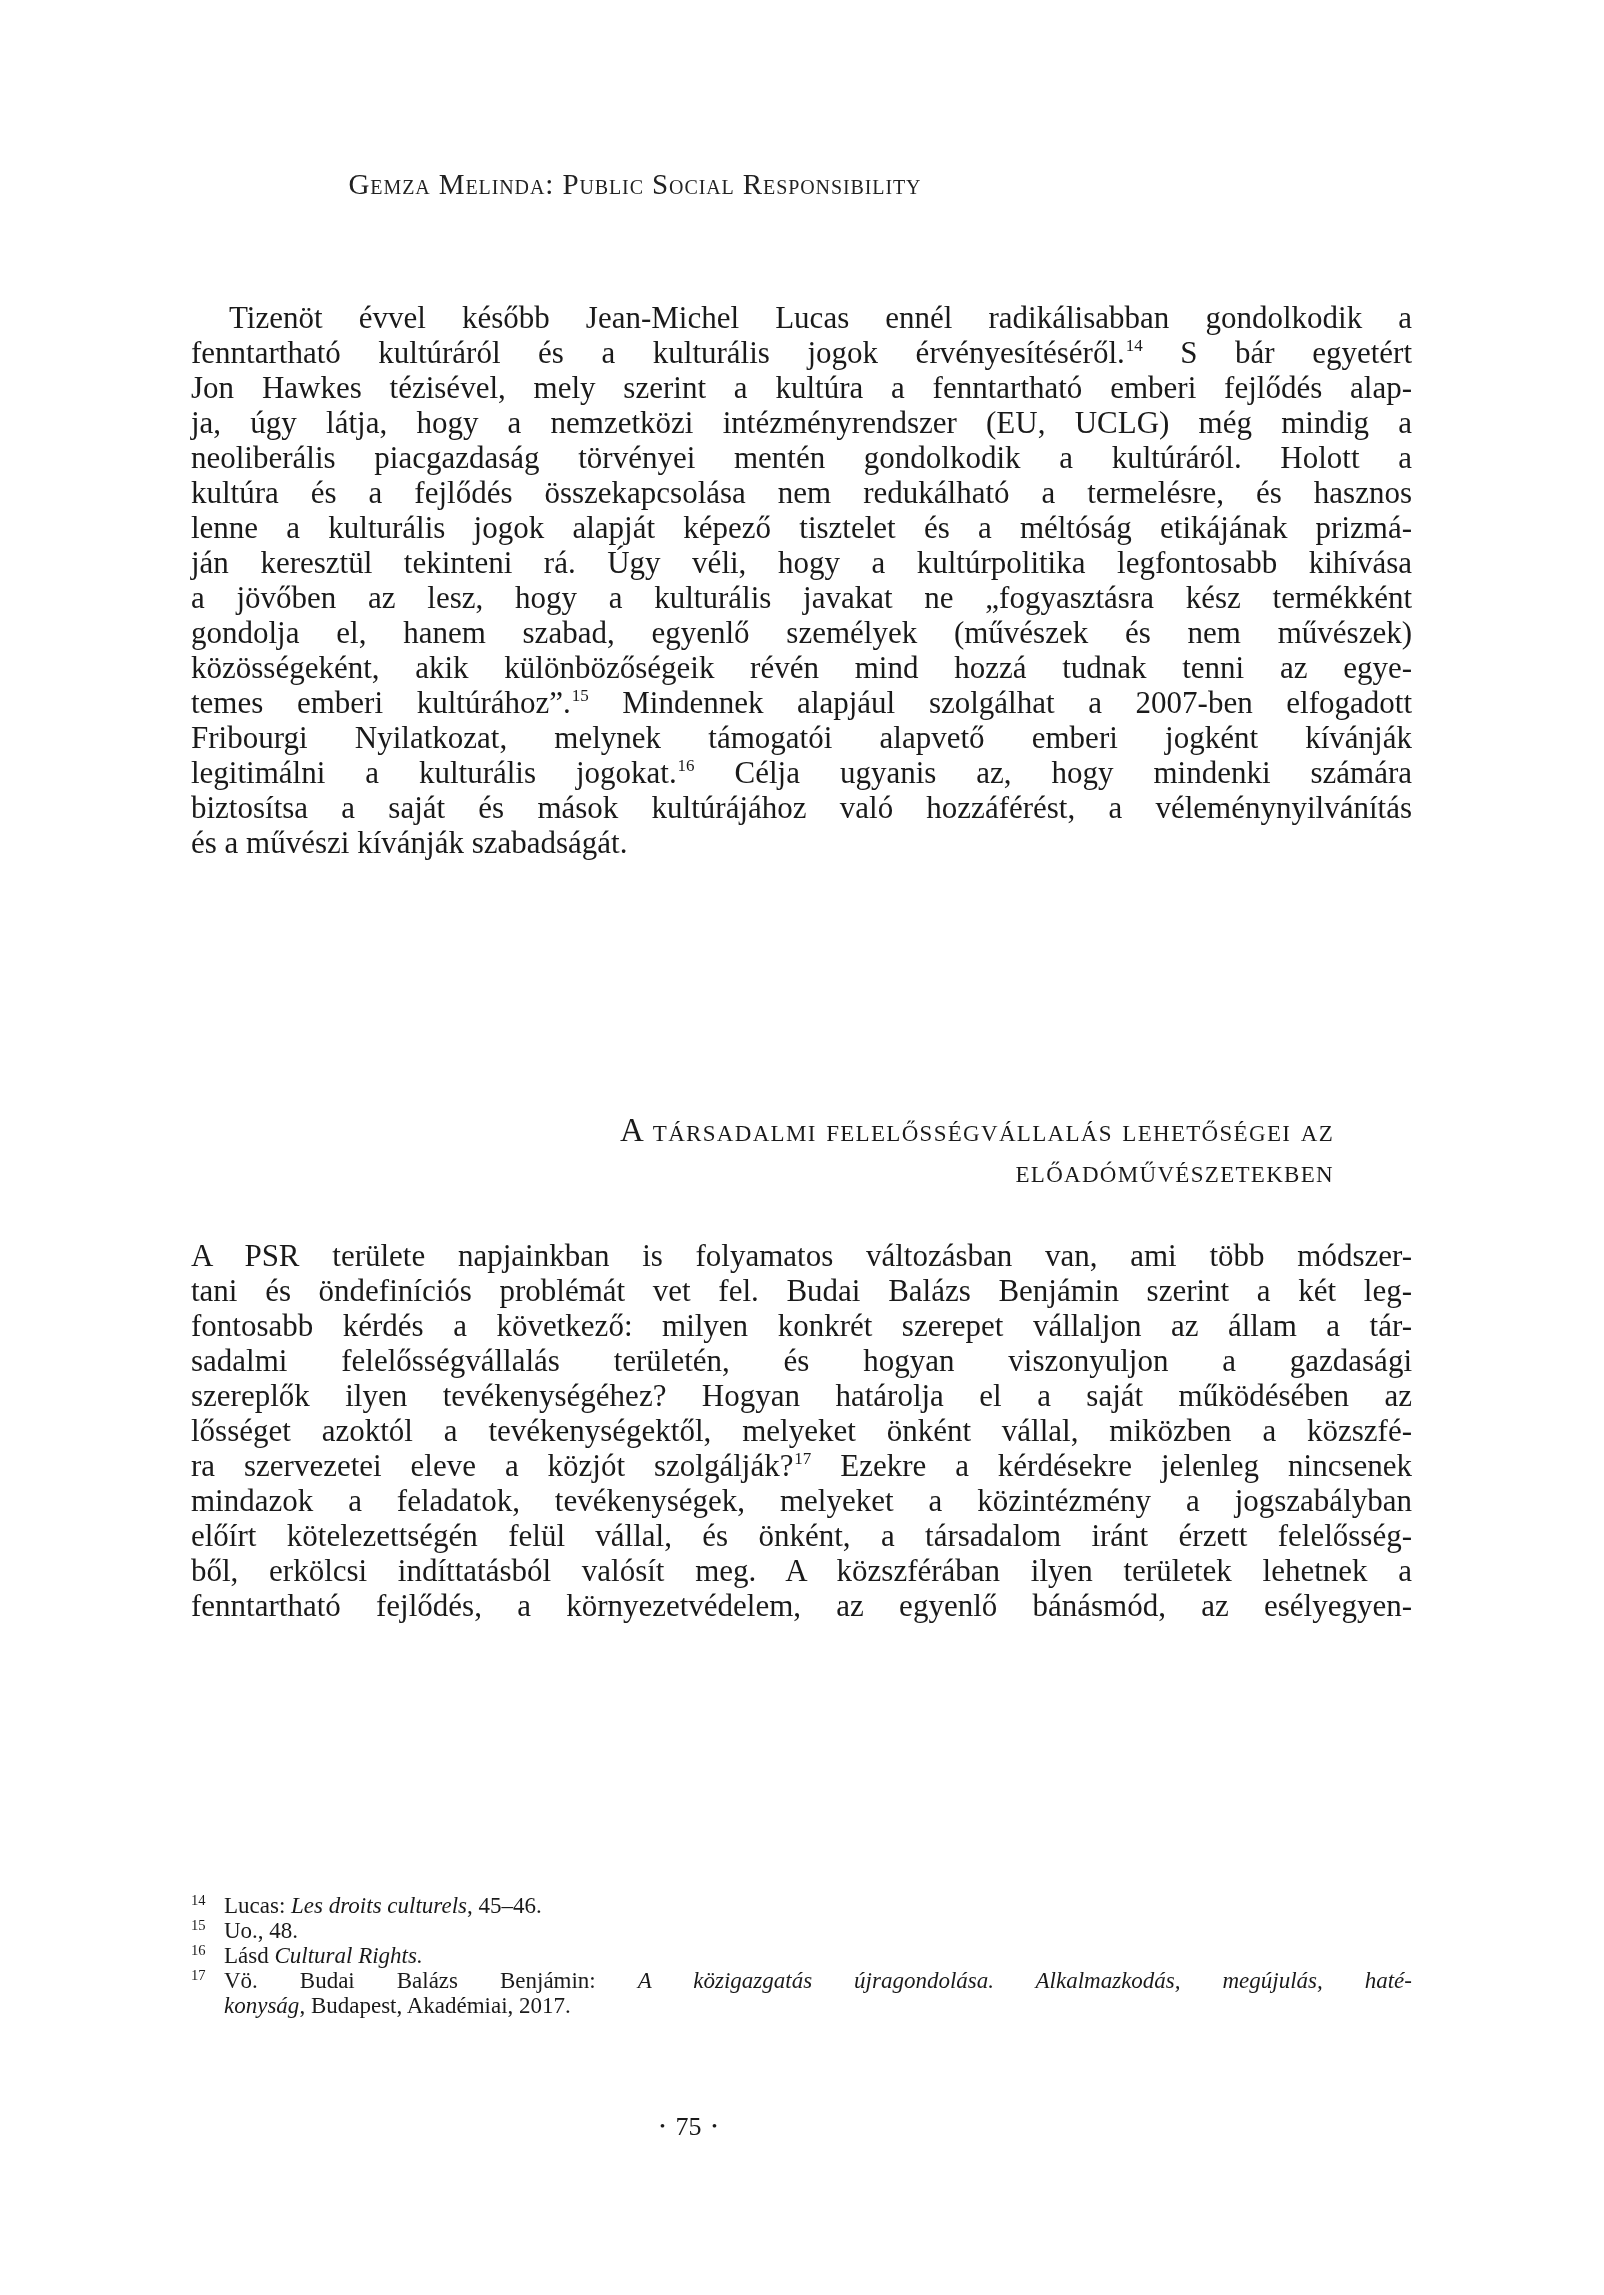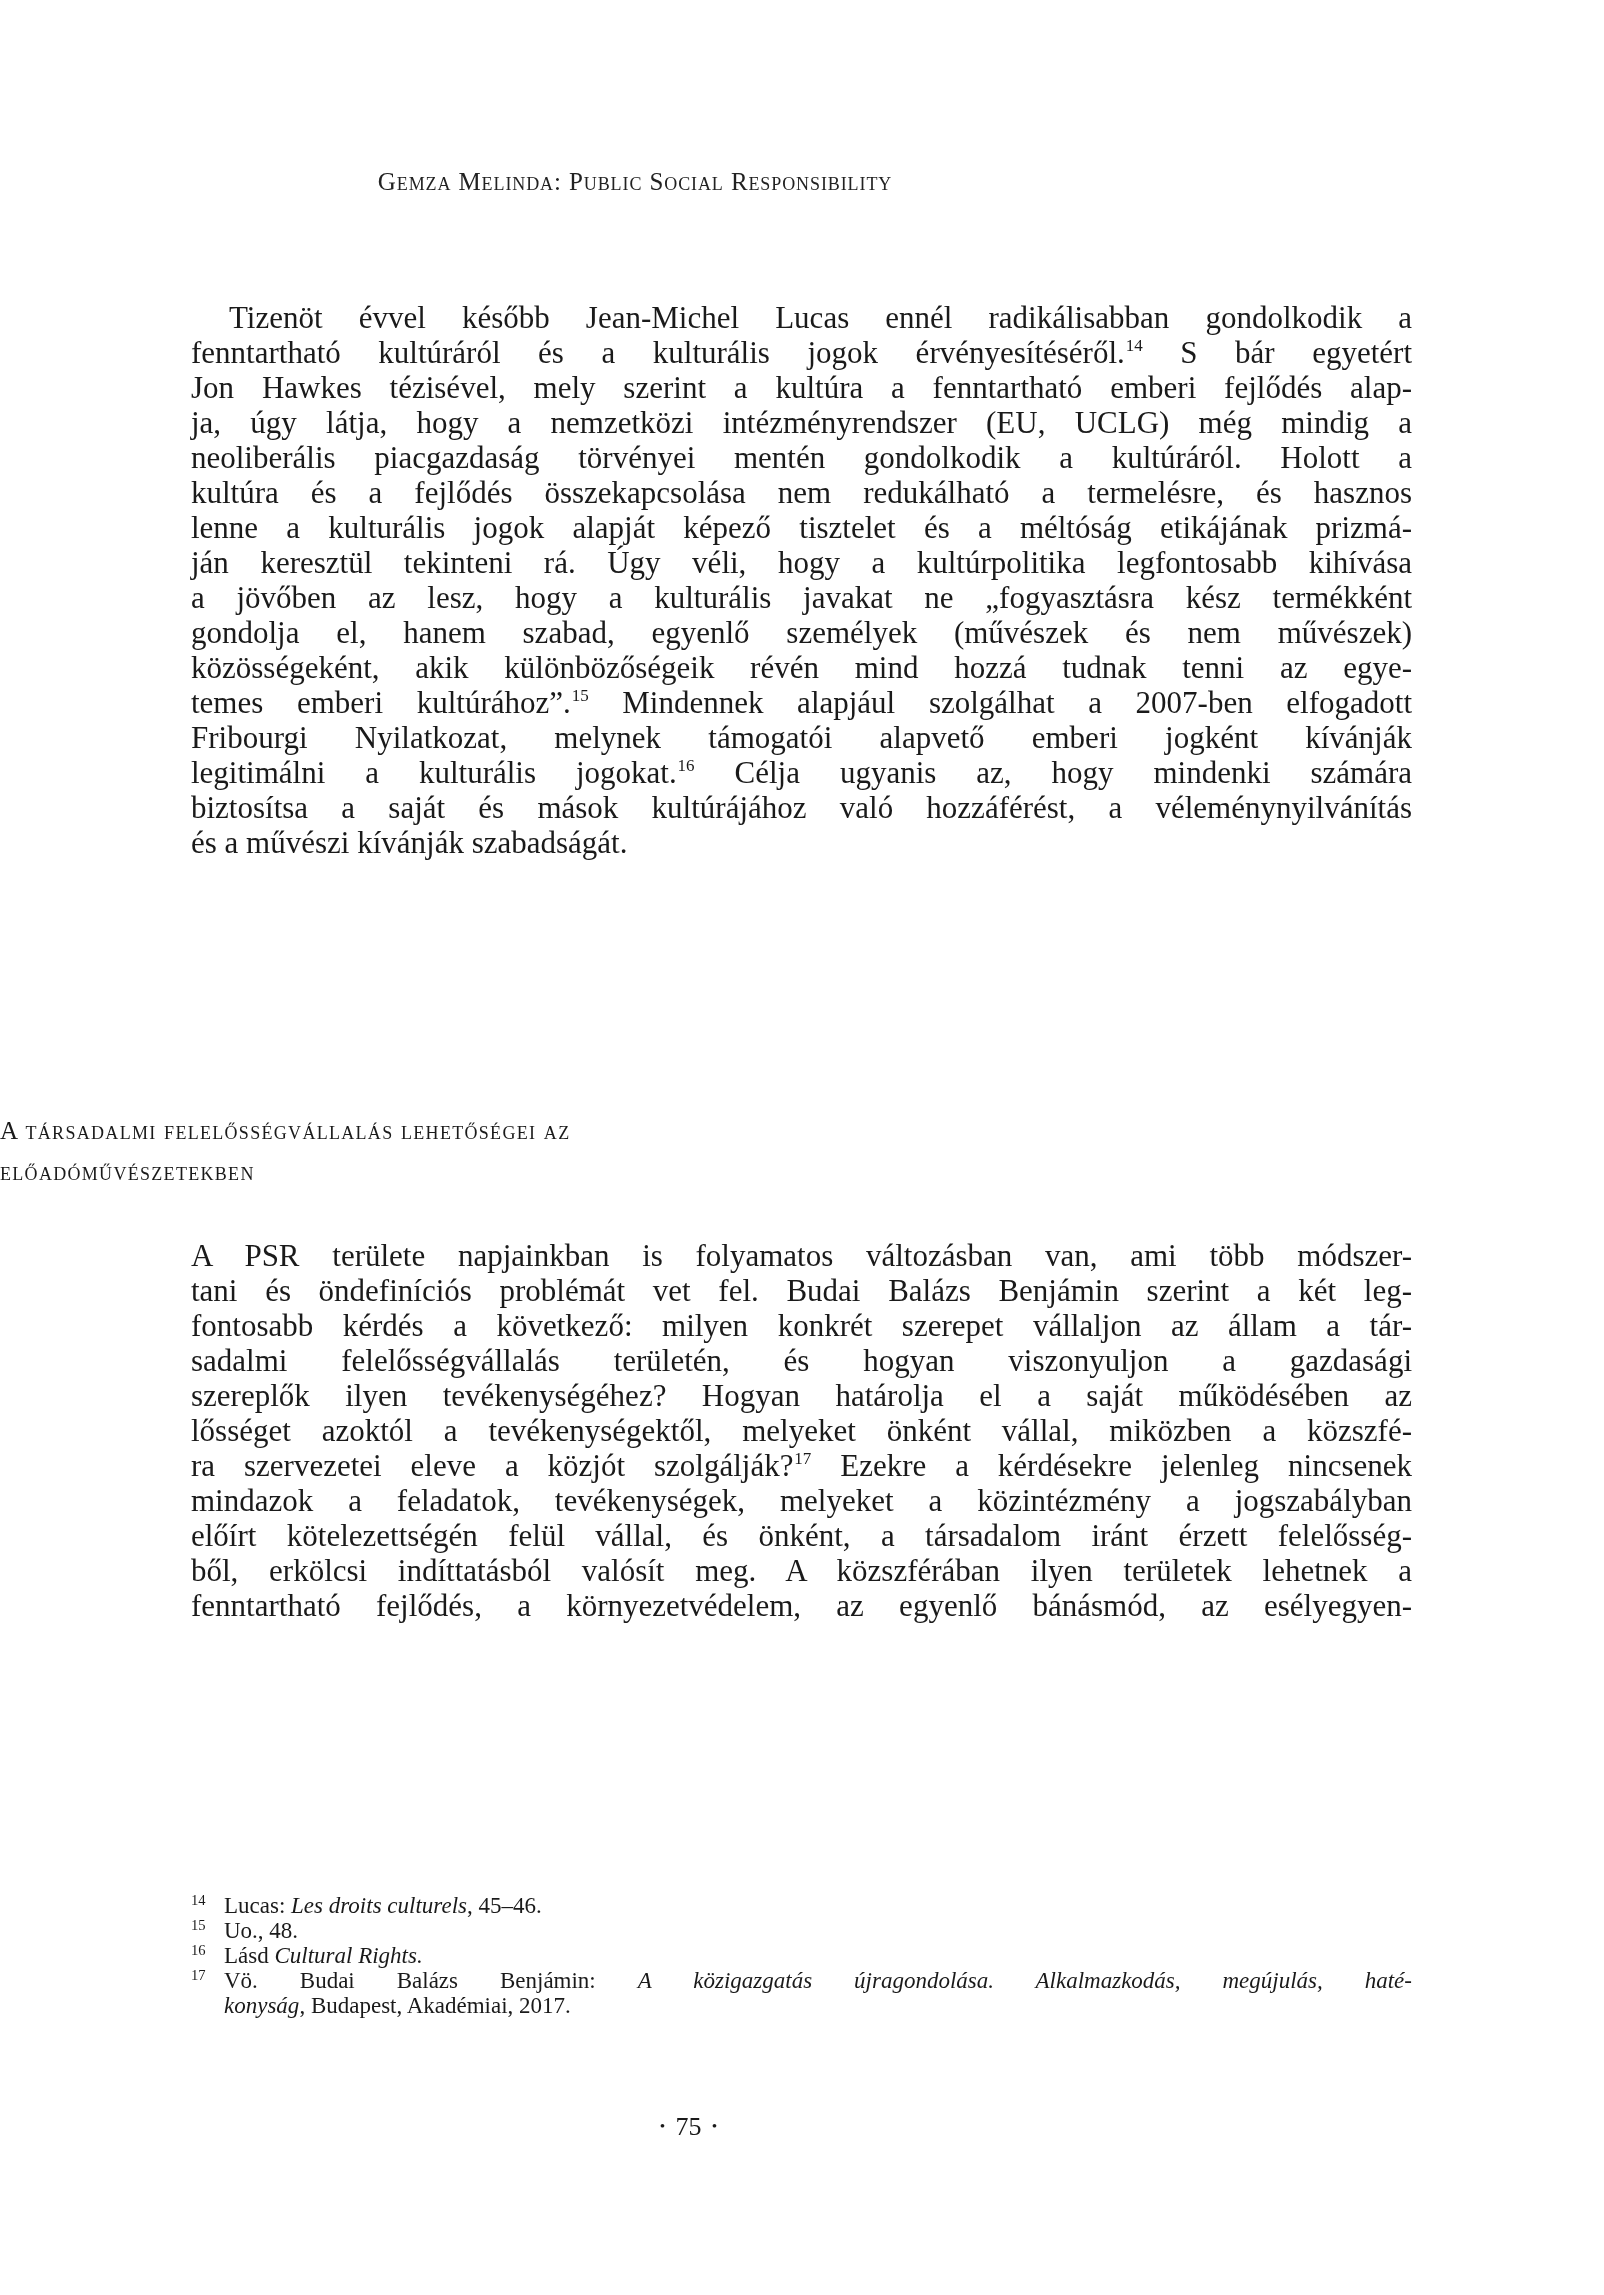--- a/index.html
+++ b/index.html
@@ -2,36 +2,36 @@
 <html style="font-size:13.8px"><head>
 <meta charset="utf-8">
 <style>
   html, body { margin: 0; padding: 0; background: #ffffff; }
   body {
     width: 1605px; height: 2295px; position: relative; overflow: hidden;
     font-family: "DejaVu Serif", "Liberation Serif", serif; color: #1a1a1a;
   }
   .running-head {
     position: absolute; top: 168px; left: 0; width: 1270px; text-align: center;
-    font-family: "Liberation Serif", serif; font-size: 25px; letter-spacing: 0.9px;
+    font-family: "Liberation Serif", serif; font-size: 29px; letter-spacing: 0.9px;
     font-variant: small-caps; color: #222;
   }
   .block { position: absolute; left: 191px; width: 1221px; }
   .line {
     display: block; height: 35px; line-height: 35px; white-space: nowrap;
     font-family: "Liberation Serif", serif; font-size: 31px;
     text-align: justify; text-align-last: justify; overflow: visible;
   }
   .line.last { text-align-last: left; }
   .line.indent { padding-left: 38px; }
   sup.fn { font-size: 17px; vertical-align: 0; position: relative; top: -12px; margin-left: 0.9px; }
   .p1 { top: 255px; margin-top: 45px; }
   .section-title {
-    position: absolute; top: 1110px; left: 0; width: 1334px; text-align: left;
-    font-family: "Liberation Serif", serif; font-size: 25px; font-variant: small-caps;
+    position: absolute; top: 1110px; left: 0; width: 1334px; text-align: right;
+    font-family: "Liberation Serif", serif; font-size: 33px; font-variant: small-caps;
     letter-spacing: 1.3px; line-height: 41px; color: #1a1a1a;
   }
   .p2 { top: 1238px; }
   .footnotes { position: absolute; left: 191px; top: 1893px; width: 1221px; }
   .fn-item {
     font-family: "Liberation Serif", serif; font-size: 23px; line-height: 25px;
     position: relative; padding-left: 33px; margin-bottom: 0;
   }
   .fn-num { position: absolute; left: 0; top: -5.2px; font-size: 14.6px; }
   .fn-item .line2 { display: block; }

